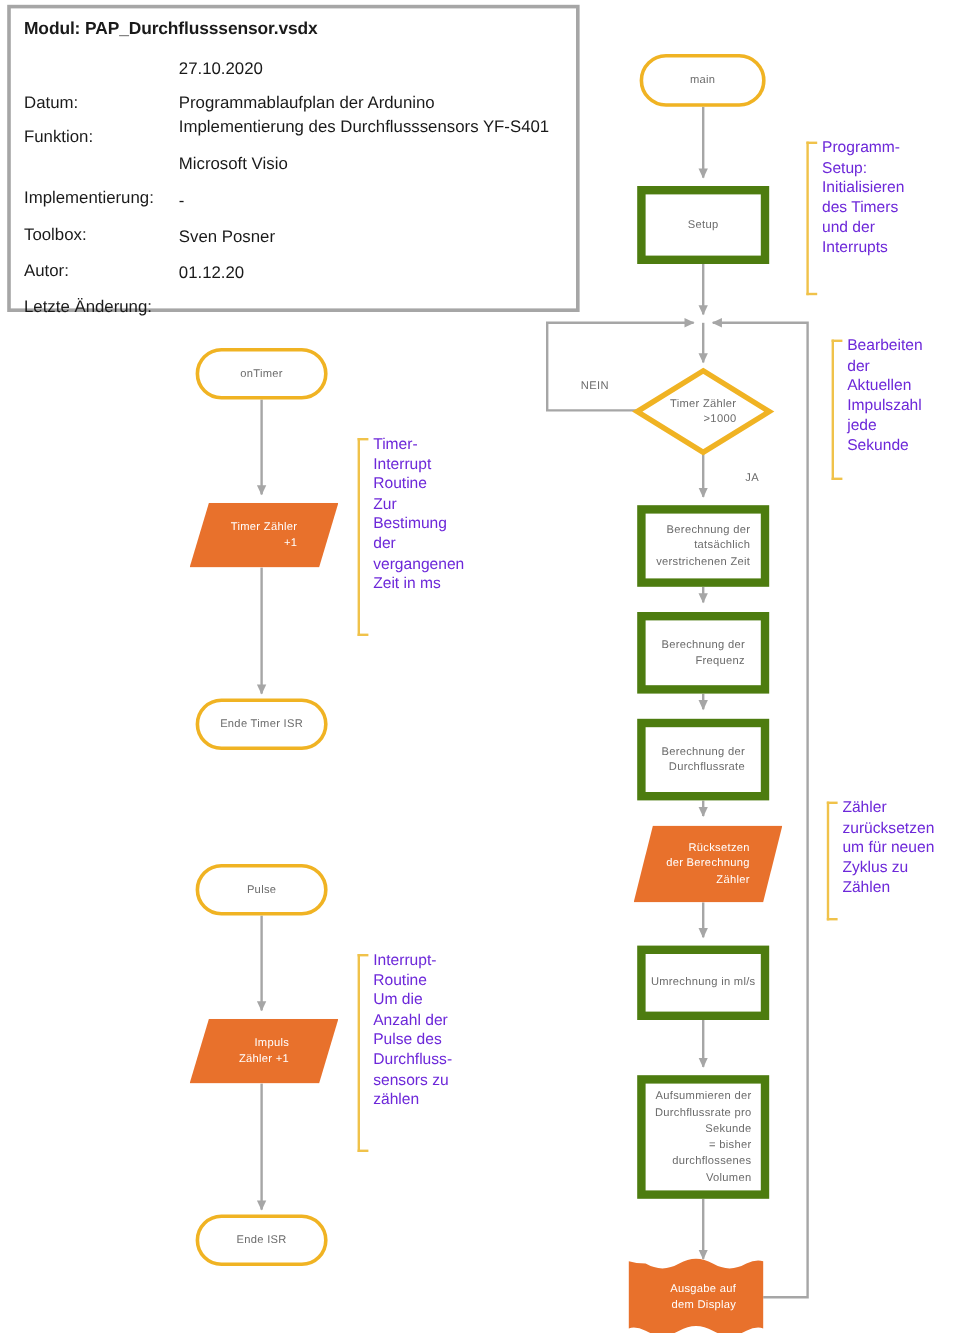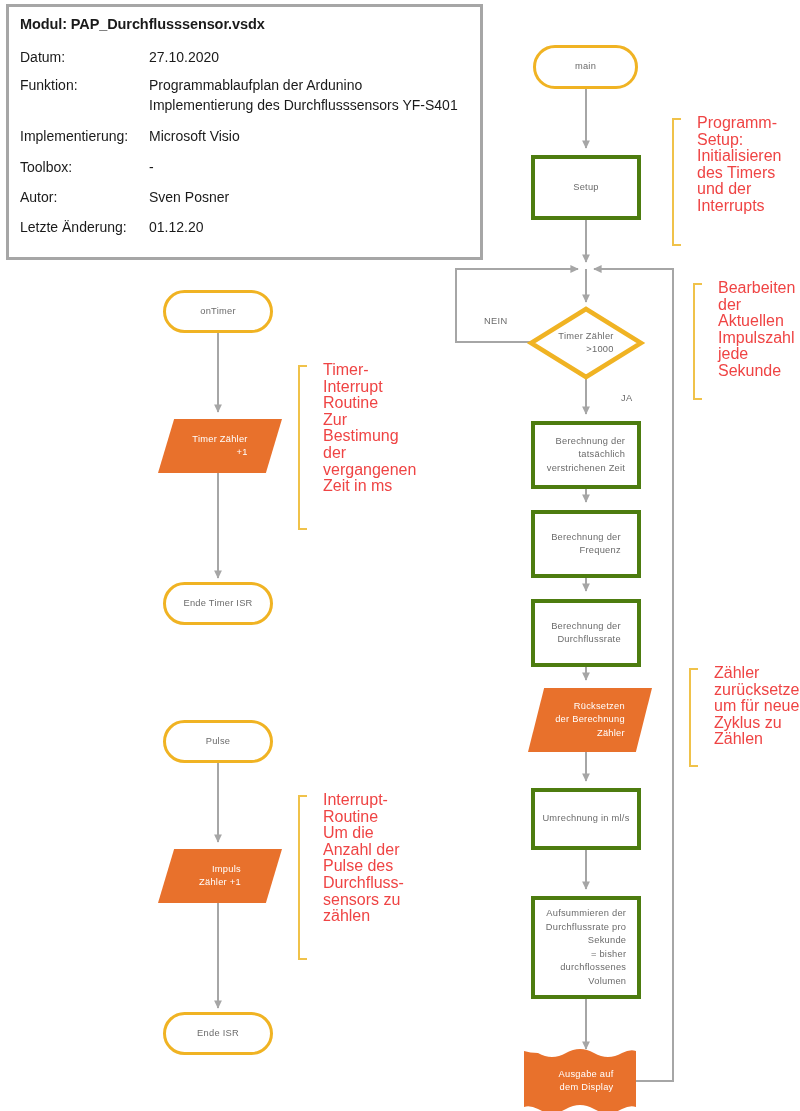--- a/index.html
+++ b/index.html
@@ -16,56 +16,56 @@
   
   .header-box{
     position:absolute;left:6px;top:4px;width:477px;height:256px;
     border:3px solid #a6a6a6;background:#fff;box-sizing:border-box;
   }
   .header-title{
     position:absolute;left:11px;top:9px;
     font-size:14.5px;font-weight:bold;color:#1a1a1a;letter-spacing:-0.1px;
     white-space:nowrap;
   }
-  .hrow{position:absolute;left:11px;font-size:14px;color:#1a1a1a;white-space:nowrap;}
+  .hrow{position:absolute;left:11px;font-size:14px;color:#1a1a1a;white-space:nowrap;margin-top:28px;}
   .hval{position:absolute;left:140px;font-size:14px;color:#1a1a1a;white-space:nowrap;}
   .hval2{position:absolute;left:140px;font-size:14px;color:#1a1a1a;white-space:nowrap;}
 
   
   .node{position:absolute;box-sizing:border-box;display:flex;align-items:center;justify-content:center;text-align:right;}
   .node .lbl{
     font-size:9.3px;color:#6b6b6b;line-height:13.5px;
     letter-spacing:0.25px;white-space:pre-line;
   }
   .terminal{
     border:3.5px solid #f0b323;border-radius:999px;background:#fff;
   }
   .process{
-    border:4px solid #4d7c0f;background:#fff;
+    border:7px solid #4d7c0f;background:#fff;
   }
   .parallel{
     background:#e8712c;
     clip-path:polygon(13% 0,100% 0,87% 100%,0 100%);
   }
   .parallel .lbl{color:#fff;}
   .decision .lbl{color:#6b6b6b;position:relative;z-index:2;}
   .docshape{
     background:#e8712c;
   }
   .docshape .lbl{color:#fff;position:relative;z-index:2;}
 
   
   .annot{position:absolute;}
   .annot .bracket{
     position:absolute;left:0;top:0;width:9px;height:100%;
     border:2.6px solid #f0c24a;border-right:none;box-sizing:border-box;
   }
   .annot .atext{
-    position:absolute;left:25px;top:-3px;
-    font-size:16px;line-height:16.6px;color:#ef4444;white-space:pre-line;
+    position:absolute;left:13px;top:-3px;
+    font-size:13px;line-height:16.6px;color:#6d28d9;white-space:pre-line;
   }
 
   .edgelbl{position:absolute;font-size:9.3px;color:#6b6b6b;letter-spacing:0.3px;}
 </style>
 </head>
 <body>
 
 <div id="stage">
 
   <svg id="svg-layer" viewBox="0 0 800 1111">

